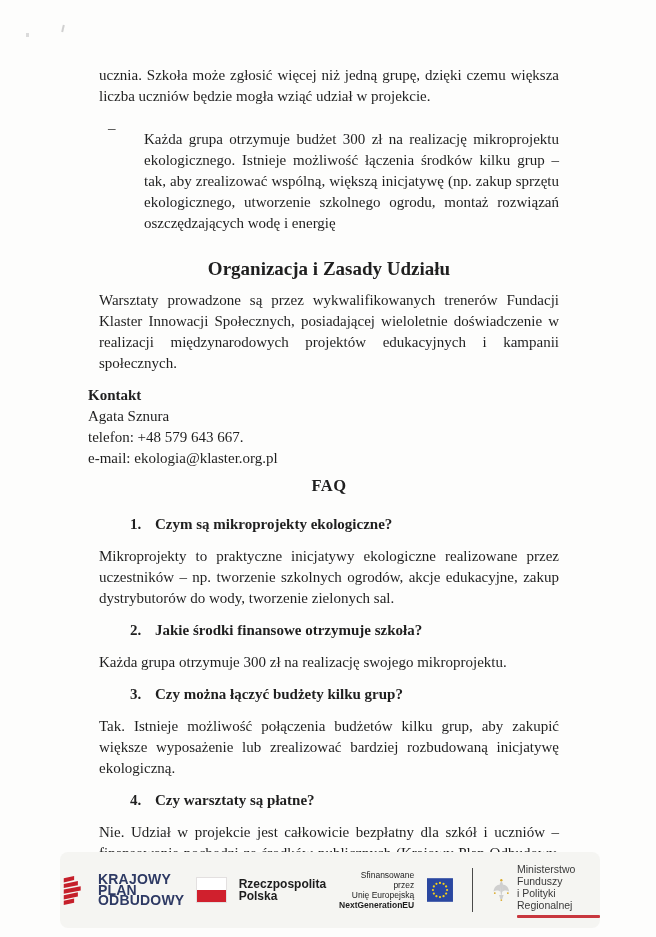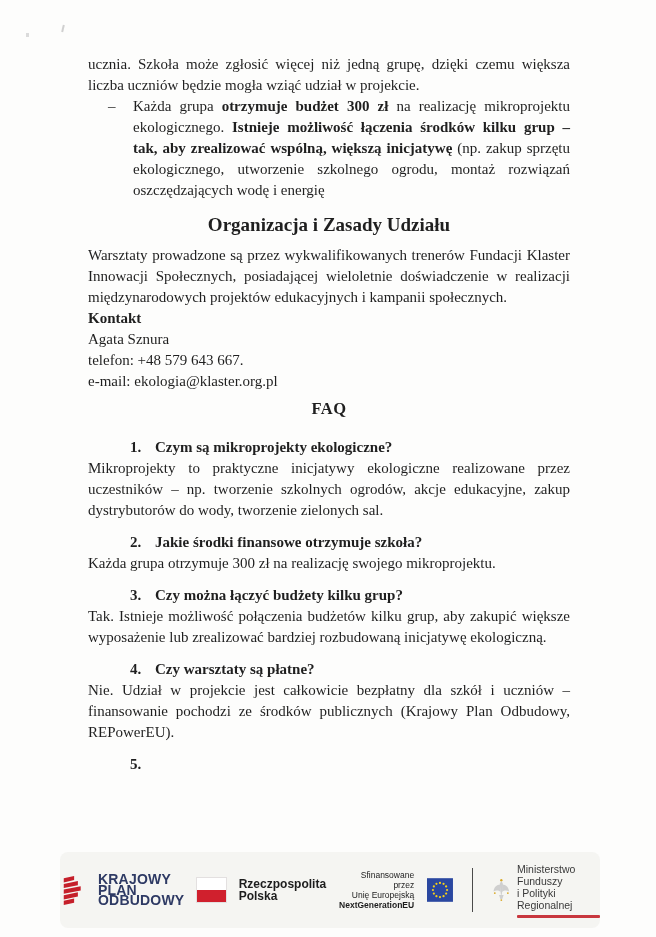--- a/index.html
+++ b/index.html
@@ -10,22 +10,22 @@
     color:#1f1f1f;
   }
   .artifact{position:absolute;background:#b9b9b9;opacity:.65;}
   .a1{left:62px;top:25px;width:2px;height:7px;transform:rotate(14deg);}
   .a2{left:26px;top:33px;width:3px;height:4px;opacity:.5;}
 
   .content{
     position:absolute;left:88px;top:54px;width:482px;
     font-size:15px;line-height:21px;text-align:justify;
   }
-  .content p{margin:0;}
-  b{font-weight:bold;}
+  .content p{margin:11px;}
+  b{font-weight:normal;}
 
   .indent-cont{margin-left:45px;margin-bottom:20px;}
   .bullet{display:flex;margin-left:20px;margin-bottom:13px;}
   .dash{width:25px;flex:none;}
   .btext{flex:1;}
 
   .h-section{font-size:19px;font-weight:bold;margin:0 0 10px 0;text-align:center;}
   .para-w{margin-bottom:12px;}
   .para-s{margin-bottom:5px;}
 

